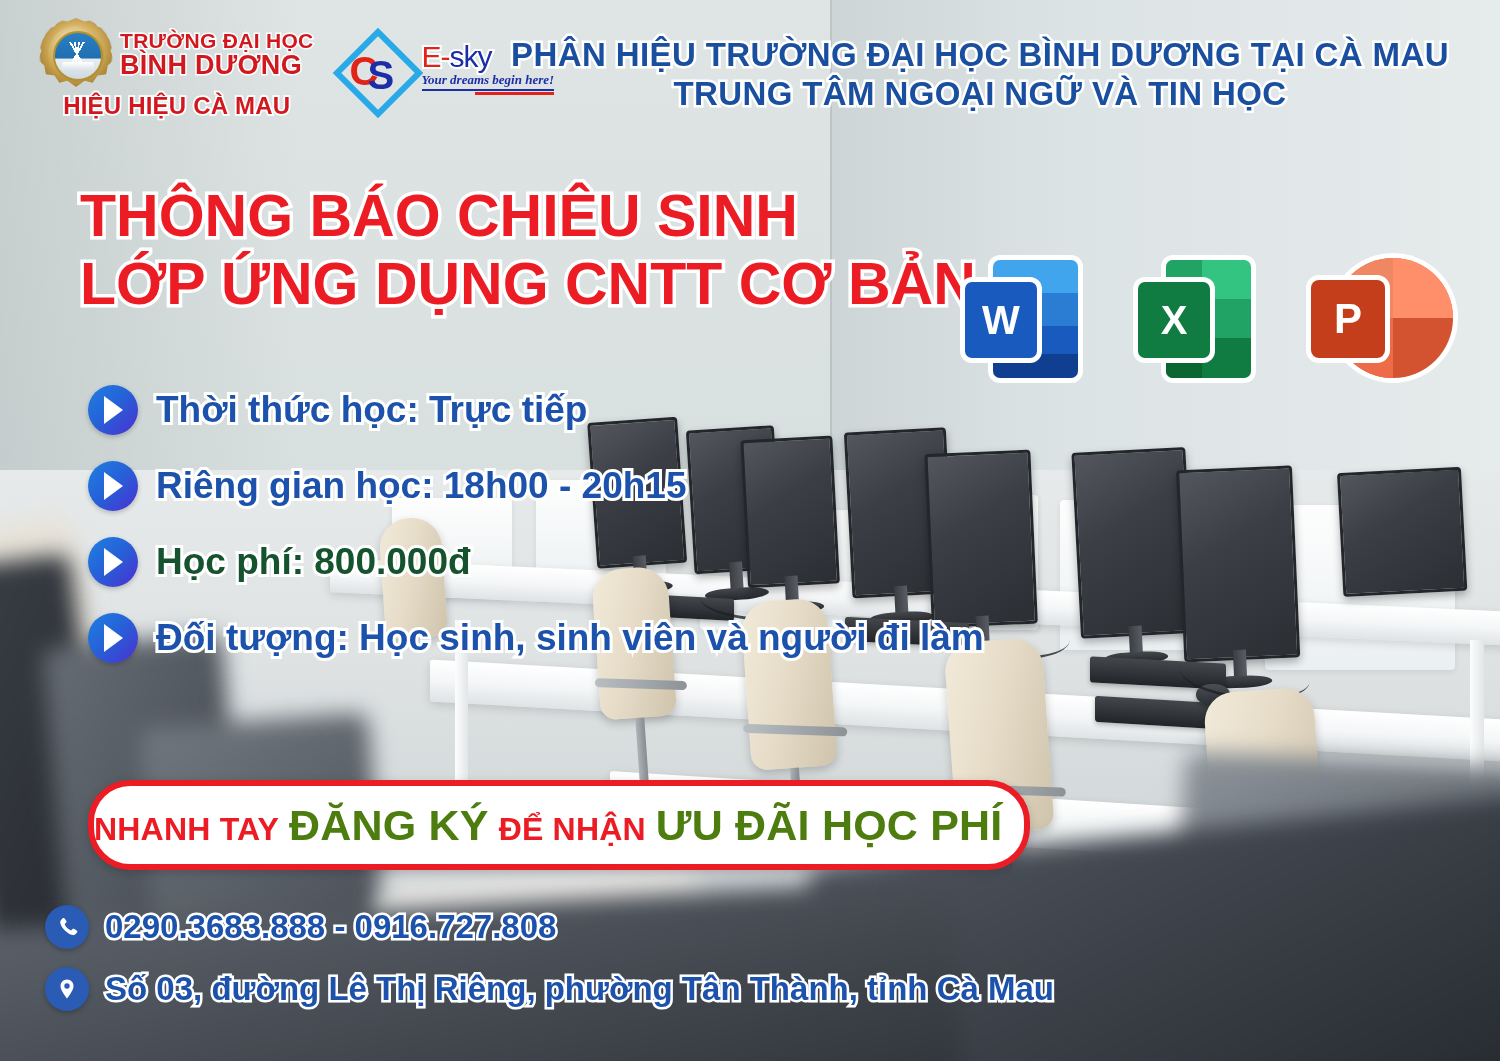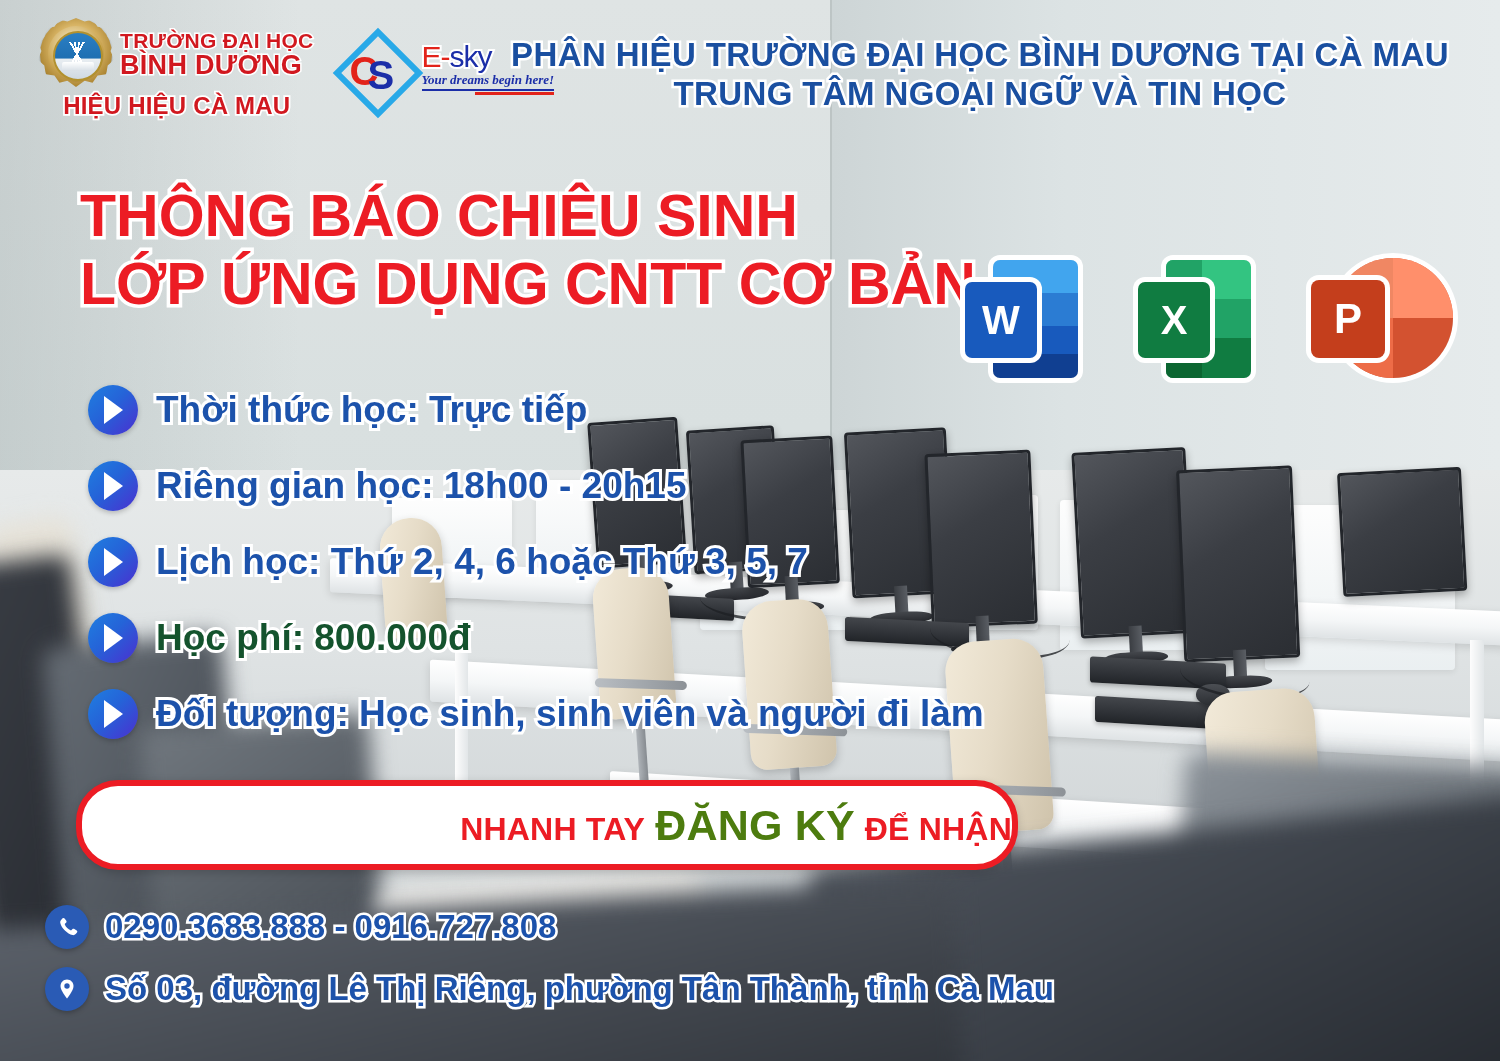--- a/index.html
+++ b/index.html
@@ -181,23 +181,23 @@
     box-shadow:0 2px 5px rgba(0,0,0,.22);}
   .barrow::after{content:"";position:absolute;left:16px;top:11px;width:0;height:0;
     border-left:19px solid #fff;border-top:14px solid transparent;border-bottom:14px solid transparent;}
   .barrow::before{content:"";position:absolute;left:13px;top:17px;width:0;height:0;z-index:2;
     border-left:12px solid transparent;border-top:9px solid transparent;border-bottom:9px solid transparent;}
   .btext{margin-left:18px;font-size:37px;font-weight:bold;color:#1c52ab;white-space:nowrap;
     -webkit-text-stroke:6px #fff;paint-order:stroke fill;line-height:1.1;}
   .btext.red{color:#14532d;}
 
   
-  .cta{position:absolute;left:76px;top:780px;width:930px;height:78px;
+  .cta{position:absolute;left:88px;top:780px;width:930px;height:78px;
     background:#ffffff;border:6px solid #ec1c24;border-radius:42px;
-    display:flex;align-items:center;justify-content:flex-end;box-shadow:0 3px 10px rgba(0,0,0,.18);}
+    display:flex;align-items:center;justify-content:flex-start;box-shadow:0 3px 10px rgba(0,0,0,.18);}
   .cta-inner{display:flex;align-items:baseline;gap:10px;white-space:nowrap;}
   .cta-sm{font-size:32px;font-weight:bold;color:#ec1c24;letter-spacing:.2px;}
   .cta-lg{font-size:43px;font-weight:bold;color:#4d7c0f;letter-spacing:.2px;}
 
   
   .footer{position:absolute;left:45px;top:905px;}
   .frow{display:flex;align-items:center;margin-bottom:18px;}
   .fic{width:44px;height:44px;border-radius:50%;background:#2a5bb5;flex:none;
        display:flex;align-items:center;justify-content:center;box-shadow:0 2px 5px rgba(0,0,0,.25);}
   .fic svg{display:block;}
@@ -386,37 +386,34 @@
     <div class="brow">
       <span class="barrow"></span>
       <span class="btext">Thời thức học: Trực tiếp</span>
     </div>
     <div class="brow">
       <span class="barrow"></span>
       <span class="btext">Riêng gian học: 18h00 - 20h15</span>
     </div>
     <div class="brow">
       <span class="barrow"></span>
-      <span class="btext">Lịch học: Thứ 2, 4, 6 hoặc Thứ 3, 5, 7</span>
-    </div>
-    <div class="brow">
-      <span class="barrow"></span>
       <span class="btext red">Học phí: 800.000đ</span>
     </div>
     <div class="brow">
       <span class="barrow"></span>
       <span class="btext">Đối tượng: Học sinh, sinh viên và người đi làm</span>
     </div>
   </div>
 
   <div class="cta">
     <div class="cta-inner">
       <span class="cta-sm">NHANH TAY</span>
       <span class="cta-lg">ĐĂNG KÝ</span>
       <span class="cta-sm">ĐỂ NHẬN</span>
+      <span class="cta-lg">ƯU ĐÃI HỌC PHÍ</span>
     </div>
   </div>
 
   <div class="footer">
     <div class="frow">
       <span class="fic">
         <svg width="24" height="24" viewBox="0 0 24 24" aria-hidden="true">
           <path fill="#ffffff" d="M7.6 3.2c.6-.5 1.5-.4 2 .3l1.7 2.3c.4.6.3 1.4-.2 1.9l-1 .9c-.3.3-.4.7-.2 1.1.5 1.1 1.3 2.3 2.3 3.3s2.2 1.8 3.3 2.3c.4.2.8.1 1.1-.2l.9-1c.5-.5 1.3-.6 1.9-.2l2.3 1.7c.7.5.8 1.4.3 2l-1.3 1.5c-.8.9-2 1.3-3.2 1-2.6-.6-5.3-2.3-7.6-4.6C7.6 13.2 5.9 10.5 5.3 7.9c-.3-1.2.1-2.4 1-3.2l1.3-1.5z"></path>
         </svg>
       </span>

